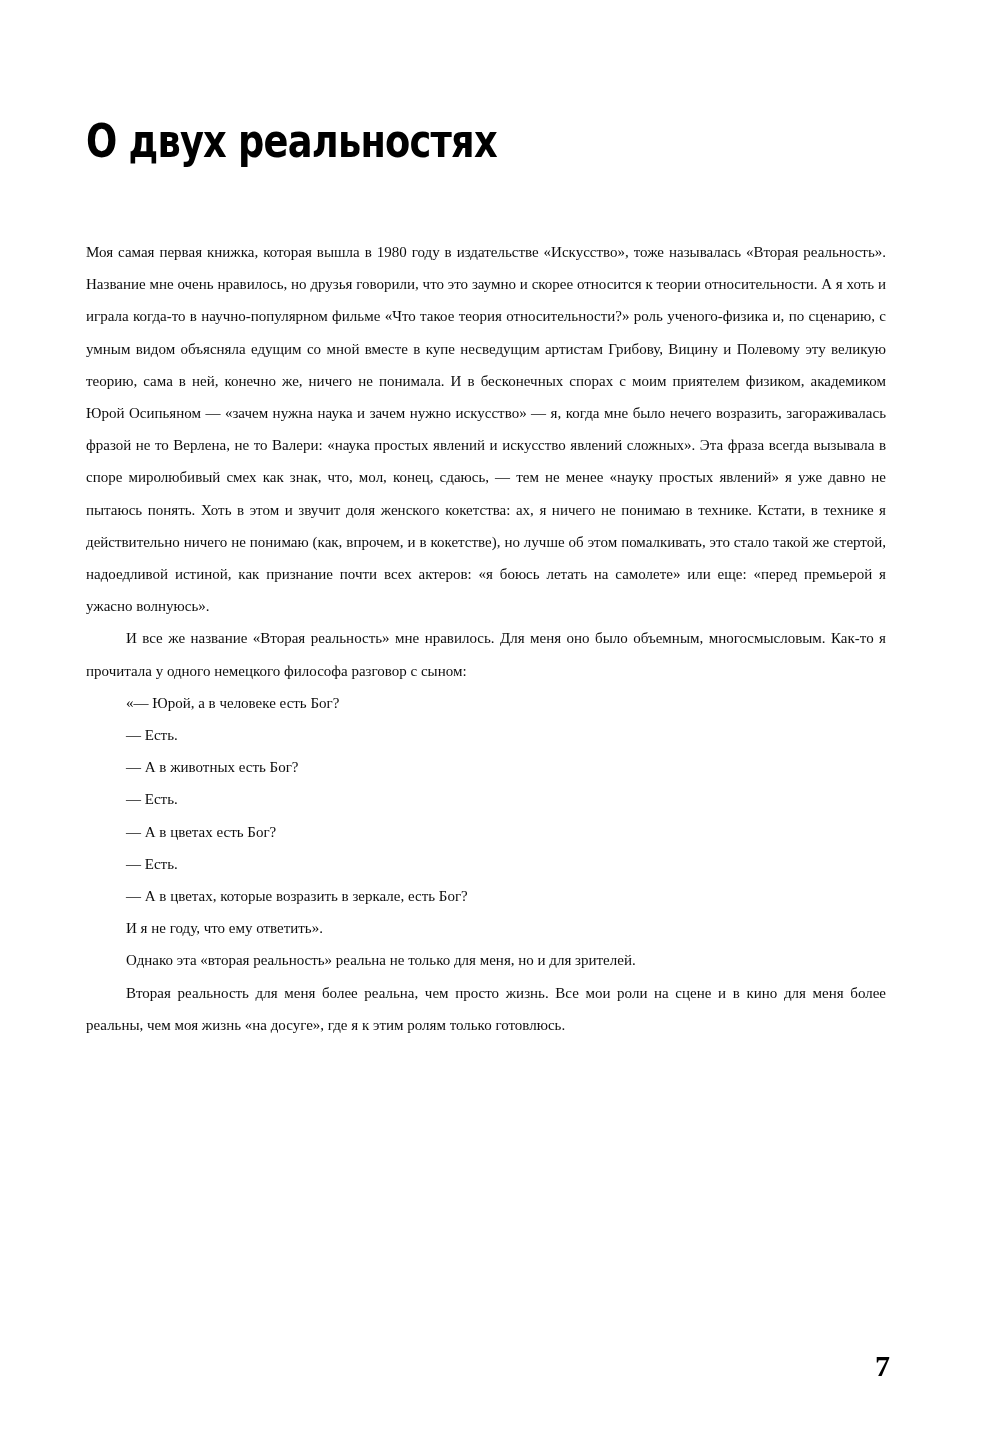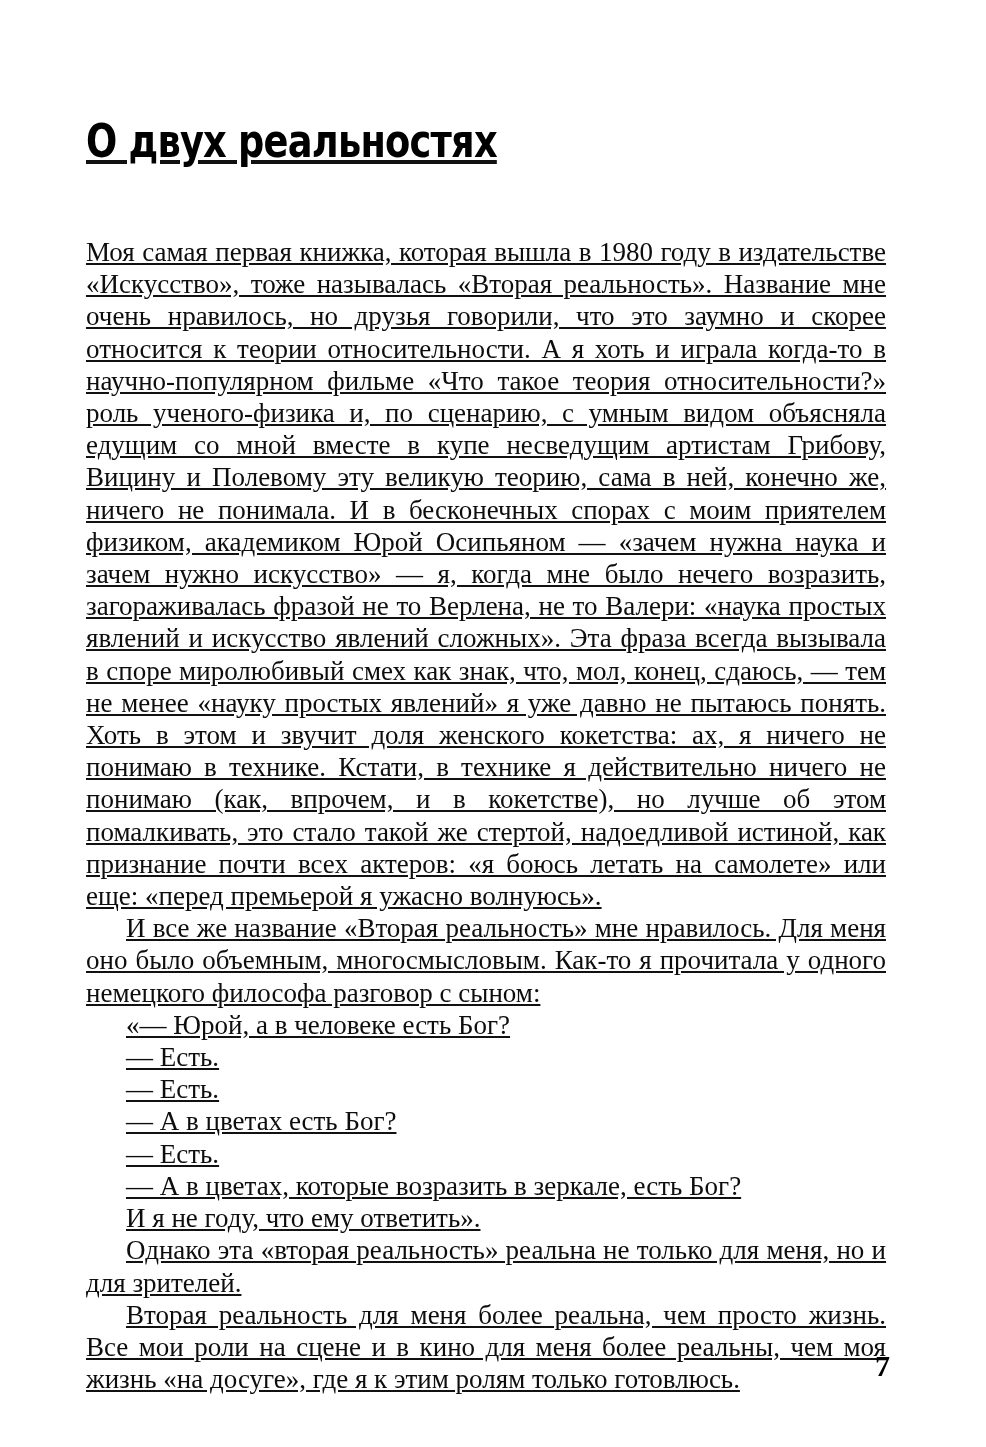--- a/index.html
+++ b/index.html
@@ -20,37 +20,36 @@
     left: 0; top: 0;
     width: 986px;
     height: 1447px;
     background: #fff;
   }
   .content {
     position: absolute;
     left: 86px;
     top: 118px;
     width: 800px;
-    text-decoration: underline;
   }
   .chapter-title {
     font-family: "DejaVu Sans", sans-serif;
     font-weight: bold;
     font-size: 46px;
     line-height: 1.0;
     letter-spacing: -1px;
     color: #000;
     margin: 0 0 72px 0;
     transform: scaleX(0.80);
     transform-origin: left center;
     white-space: nowrap;
   }
   .body-text {
     font-family: "Liberation Serif", serif;
-    font-size: 27px;
+    font-size: 15px;
     line-height: 32.2px;
     text-align: justify;
     text-justify: inter-word;
     color: #0d0d0d;
     hyphens: manual;
   }
   .body-text p {
     margin: 0;
     text-indent: 0;
   }
@@ -75,20 +74,21 @@
 <body>
 
 <div class="page">
   <div class="content">
     <h1 class="chapter-title">О двух реальностях</h1>
     <div class="body-text">
       <p>Моя самая первая книжка, которая вышла в 1980 году в издательстве «Искусство», тоже называлась «Вторая реальность». Название мне очень нравилось, но друзья говорили, что это заумно и скорее относится к теории относительности. А я хоть и играла когда-то в научно-популярном фильме «Что такое теория относительности?» роль ученого-физика и, по сценарию, с умным видом объясняла едущим со мной вместе в купе несведущим артистам Грибову, Вицину и Полевому эту великую теорию, сама в ней, конечно же, ничего не понимала. И в бесконечных спорах с моим приятелем физиком, академиком Юрой Осипьяном — «зачем нужна наука и зачем нужно искусство» — я, когда мне было нечего возразить, загораживалась фразой не то Верлена, не то Валери: «наука простых явлений и искусство явлений сложных». Эта фраза всегда вызывала в споре миролюбивый смех как знак, что, мол, конец, сдаюсь, — тем не менее «науку простых явлений» я уже давно не пытаюсь понять. Хоть в этом и звучит доля женского кокетства: ах, я ничего не понимаю в технике. Кстати, в технике я действительно ничего не понимаю (как, впрочем, и в кокетстве), но лучше об этом помалкивать, это стало такой же стертой, надоедливой истиной, как признание почти всех актеров: «я боюсь летать на самолете» или еще: «перед премьерой я ужасно волнуюсь».</p>
       <p class="indent">И все же название «Вторая реальность» мне нравилось. Для меня оно было объемным, многосмысловым. Как-то я прочитала у одного немецкого философа разговор с сыном:</p>
       <p class="dialog">«—  Юрой, а в человеке есть Бог?</p>
       <p class="dialog">— Есть.</p>
+      <p class="dialog">— А в животных есть Бог?</p>
       <p class="dialog">— Есть.</p>
       <p class="dialog">— А в цветах есть Бог?</p>
       <p class="dialog">— Есть.</p>
       <p class="dialog">— А в цветах, которые возразить в зеркале, есть Бог?</p>
       <p class="dialog">И я не году, что ему ответить».</p>
       <p class="indent">Однако эта «вторая реальность» реальна не только для меня, но и для зрителей.</p>
       <p class="indent">Вторая реальность для меня более  реальна, чем просто жизнь. Все мои роли на сцене и в кино для меня более реальны, чем моя жизнь «на досуге», где я к этим ролям только готовлюсь.</p>
     </div>
   </div>
   <div class="page-number">7</div>

